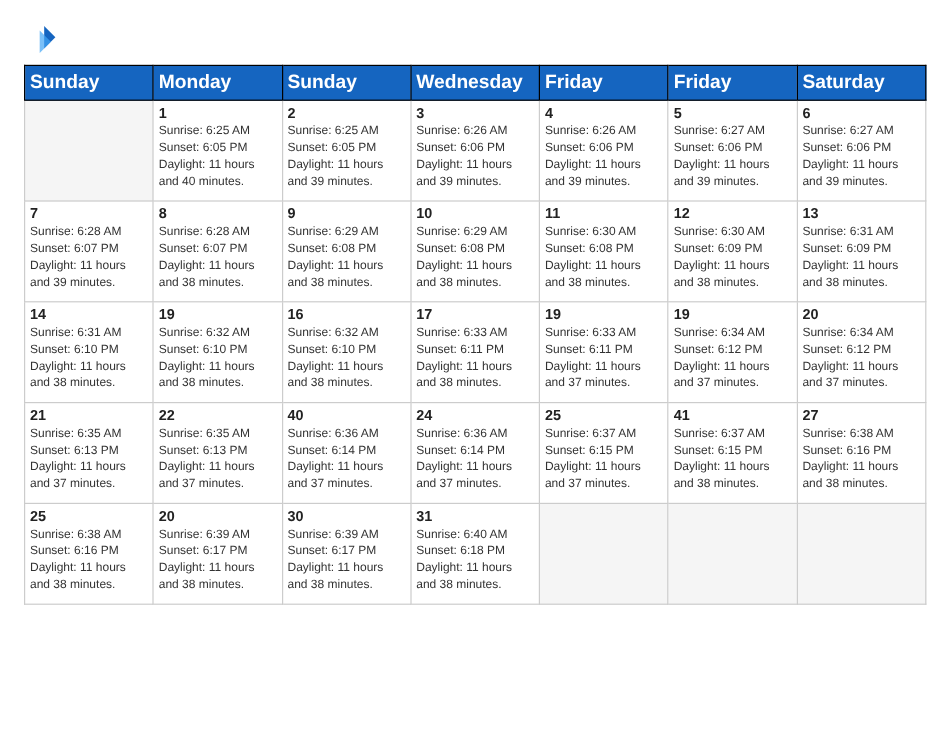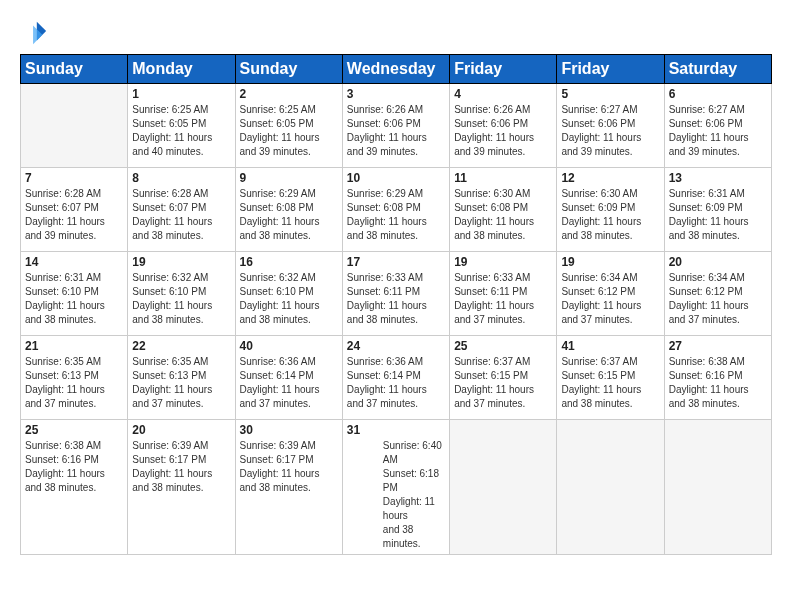--- a/index.html
+++ b/index.html
@@ -339,21 +339,21 @@
           </td>
           <td>
             <span class="day-number">30</span>
             <div class="day-info" style="white-space: pre-line;">Sunrise: 6:39 AM
 Sunset: 6:17 PM
 Daylight: 11 hours
 and 38 minutes.</div>
           </td>
           <td>
             <span class="day-number">31</span>
-            <div class="day-info" style="white-space: pre-line; margin-left: 36px;">Sunrise: 6:40 AM
+            <div class="day-info" style="white-space: pre-line;">Sunrise: 6:40 AM
 Sunset: 6:18 PM
 Daylight: 11 hours
 and 38 minutes.</div>
           </td>
           <td class="empty"></td>
           <td class="empty"></td>
           <td class="empty"></td>
         </tr>
       </tbody>
   </table>

